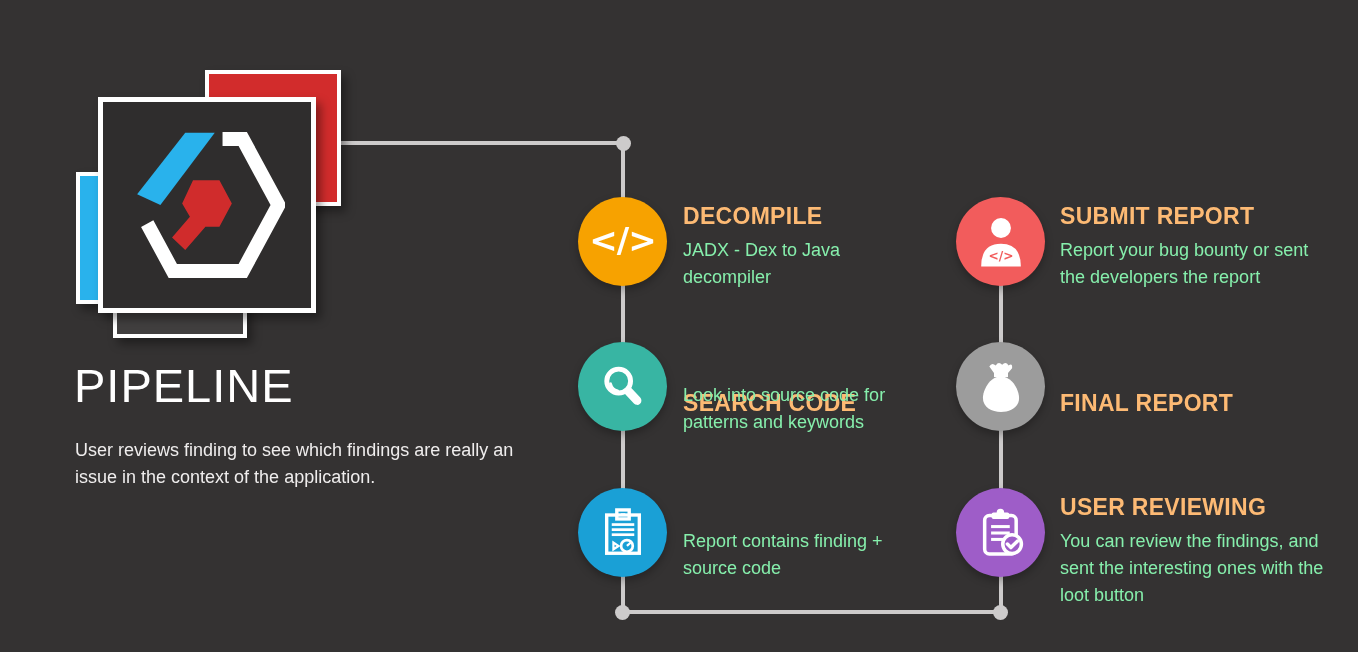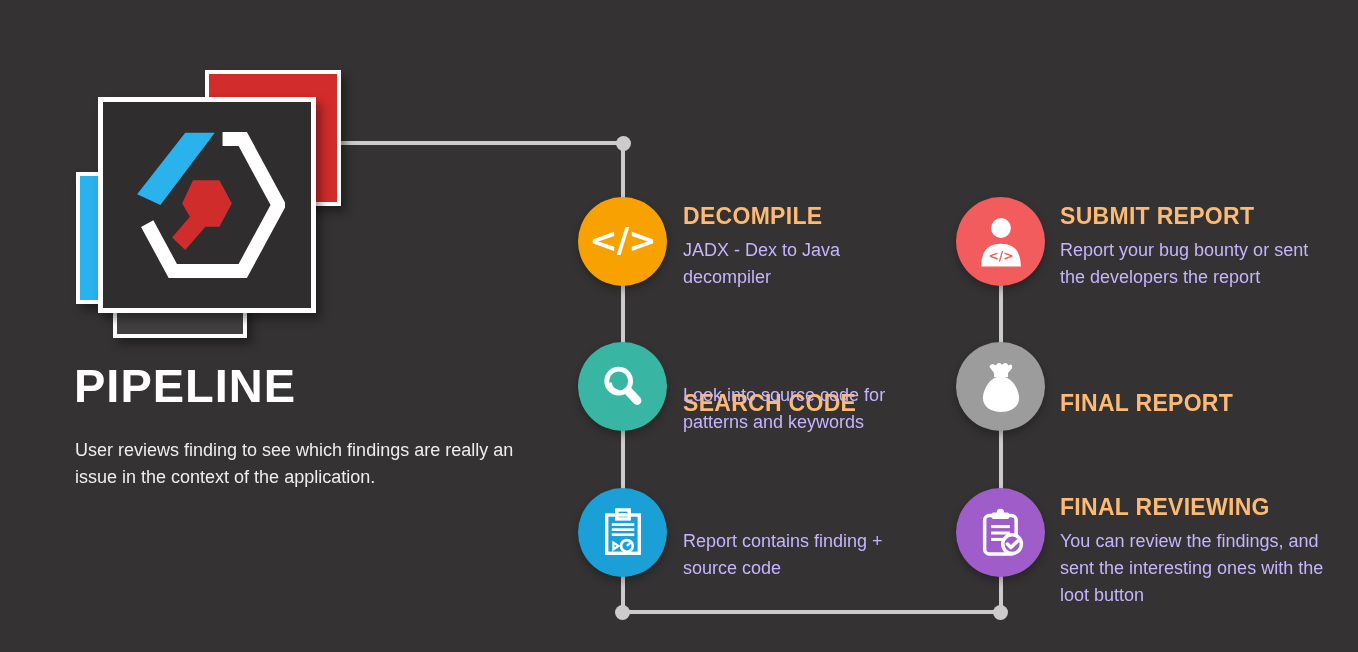--- a/index.html
+++ b/index.html
@@ -27,42 +27,42 @@
   
   .sq { position:absolute; border:4px solid #ffffff; box-shadow:5px 6px 9px rgba(0,0,0,.38); }
   .sq-red  { left:205px; top:70px;  width:136px; height:136px; z-index:2; }
   .sq-cyan { left:76px;  top:172px; width:34px;  height:132px; z-index:2; }
   .sq-gray { left:113px; top:290px; width:134px; height:48px;  z-index:2; }
   .sq-main { left:98px;  top:97px;  width:218px; height:216px; z-index:3;
              border-width:5px; display:flex; align-items:center; justify-content:center; }
   
   .pipeline-title {
     position:absolute; left:74px; top:358px; color:#ffffff;
-    font-size:47px; font-weight:700; letter-spacing:1px; z-index:2;
+    font-size:47px; font-weight:400; letter-spacing:1px; z-index:2;
   }
   .pipeline-sub {
     position:absolute; left:75px; top:437px; width:480px; color:#efeded;
     font-size:18px; line-height:27px; z-index:2;
   }
   
   .circle {
     position:absolute; width:89px; height:89px; border-radius:50%;
     display:flex; align-items:center; justify-content:center; z-index:2;
     box-shadow:0 4px 8px rgba(0,0,0,.28);
   }
   .c-m { left:578px; } .c-r { left:956px; }
   .r0 .circle, .circle.r0 { top:197px; }
   .r1 .circle, .circle.r1 { top:342px; }
   .r2 .circle, .circle.r2 { top:488px; }
   .step-title {
     position:absolute; color:#fdba74; font-size:23px; font-weight:700;
     letter-spacing:.3px; z-index:2; white-space:nowrap;
   }
   .step-desc {
-    position:absolute; color:#c4b5fd; font-size:18px; line-height:27px; z-index:2;
+    position:absolute; color:#86efac; font-size:18px; line-height:27px; z-index:2;
   }
   .t-m { left:683px; } .t-r { left:1060px; }
   .d-m { left:683px; width:245px; } .d-r { left:1060px; width:265px; }
   .tt0 { top:203px; } .tt1 { top:348px;margin-top:42px; } .tt2 { top:494px; }
   .dd0 { top:237px; } .dd1 { top:382px; } .dd2 { top:528px; }
   .code-glyph {
     color:#ffffff; font-size:34px; font-weight:700;
     font-family:"DejaVu Sans", sans-serif; letter-spacing:-1px; margin-top:-3px;
   }
 </style>
@@ -156,16 +156,16 @@
       <rect x="10" y="9" width="27" height="33" rx="4" fill="none" stroke="#ffffff" stroke-width="3"></rect>
       <circle cx="23.5" cy="6.5" r="3.2" fill="#ffffff"></circle>
       <rect x="16" y="6.5" width="15" height="5.5" rx="1.5" fill="#ffffff"></rect>
       <line x1="15.5" y1="18.5" x2="31.5" y2="18.5" stroke="#ffffff" stroke-width="2.6"></line>
       <line x1="15.5" y1="24" x2="31.5" y2="24" stroke="#ffffff" stroke-width="2.6"></line>
       <line x1="15.5" y1="29.5" x2="28" y2="29.5" stroke="#ffffff" stroke-width="2.6"></line>
       <circle cx="33.5" cy="33.5" r="8" stroke="#ffffff" stroke-width="3" fill="#9e5dc8"></circle>
       <path d="M29.5 33.5 L32.5 36.5 L38 31" fill="none" stroke="#ffffff" stroke-width="3" stroke-linecap="round" stroke-linejoin="round"></path>
     </svg>
   </div>
-  <div class="step-title t-r tt2">FINAL REVIEWING</div>
+  <div class="step-title t-r tt2">USER REVIEWING</div>
   <div class="step-desc d-r dd2">You can review the findings, and sent the interesting ones with the loot button</div>
 
 </div>
 
 </body></html>

